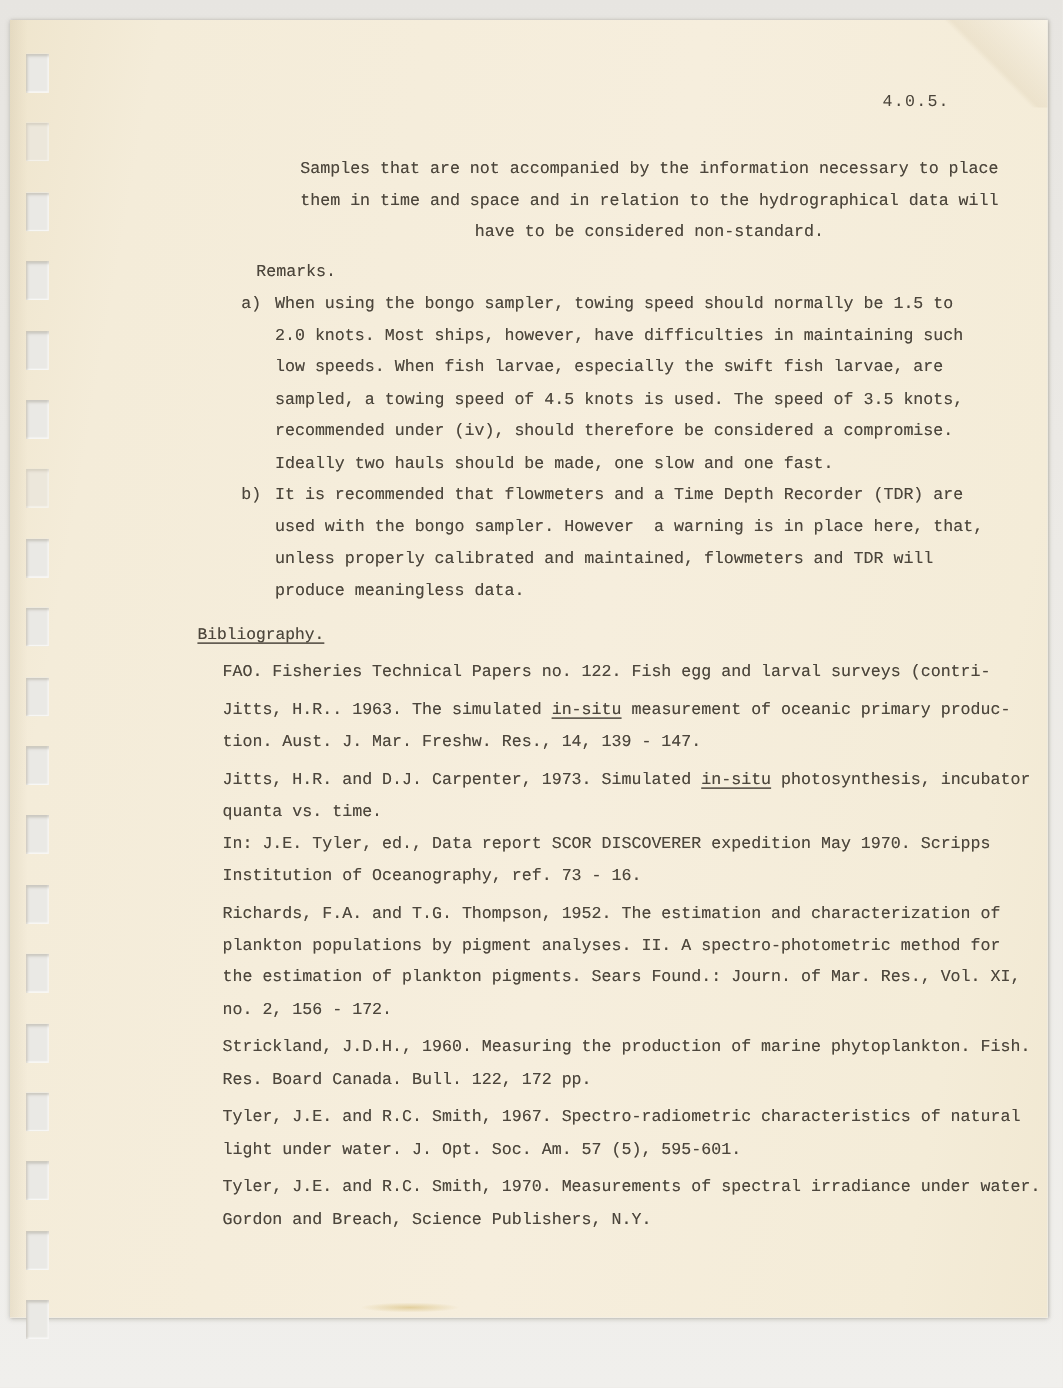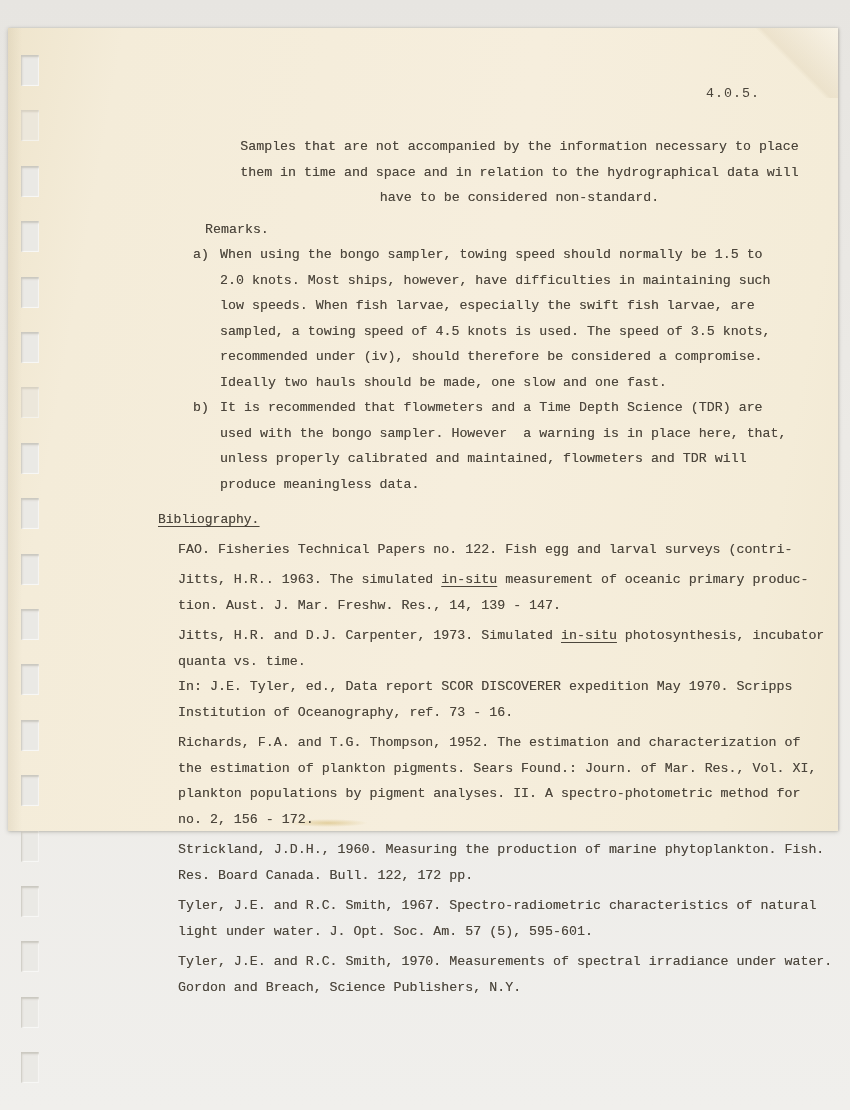--- a/index.html
+++ b/index.html
@@ -5,21 +5,21 @@
   * { margin:0; padding:0; box-sizing:border-box; }
   html,body { width:850px; height:1110px; }
   body {
     background:#eceae6;
     font-family:"Liberation Mono","DejaVu Sans Mono",monospace;
     position:relative;
     overflow:hidden;
   }
   .scene { position:absolute; inset:0; background:linear-gradient(180deg,#e7e5e1 0%,#eceae6 40%,#f0efec 100%); }
   .paper {
-    position:absolute; left:8px; top:28px; width:830px; height:803px;
+    position:absolute; left:8px; top:16px; width:830px; height:1038px;
     background:linear-gradient(100deg,#efe5cd 0%,#f4ecd9 12%,#f6eedd 55%,#f4ecd8 88%,#f1e8d2 100%);
     box-shadow:0 1px 4px rgba(60,55,40,0.25), 1px 0 2px rgba(60,55,40,0.15);
   }
   .corner-fold {
     position:absolute; top:0; right:0; width:90px; height:70px;
     background:linear-gradient(225deg, rgba(255,255,255,0.35) 0%, rgba(215,200,170,0.28) 48%, rgba(0,0,0,0) 52%);
   }
   .edge-shade-left {
     position:absolute; left:0; top:0; bottom:0; width:14px;
     background:linear-gradient(90deg, rgba(180,165,135,0.18), rgba(0,0,0,0));
@@ -107,21 +107,21 @@
               <div class="line"><span>2.0 knots. Most ships, however, have difficulties in maintaining such</span></div>
               <div class="line"><span>low speeds. When fish larvae, especially the swift fish larvae, are</span></div>
               <div class="line"><span>sampled, a towing speed of 4.5 knots is used. The speed of 3.5 knots,</span></div>
               <div class="line"><span>recommended under (iv), should therefore be considered a compromise.</span></div>
               <div class="line"><span>Ideally two hauls should be made, one slow and one fast.</span></div>
             </div>
           </div>
           <div class="remark-item">
             <span class="remark-marker">b)</span>
             <div class="remark-body">
-              <div class="line"><span>It is recommended that flowmeters and a Time Depth Science (TDR) are</span></div>
+              <div class="line"><span>It is recommended that flowmeters and a Time Depth Recorder (TDR) are</span></div>
               <div class="line"><span>used with the bongo sampler. However  a warning is in place here, that,</span></div>
               <div class="line"><span>unless properly calibrated and maintained, flowmeters and TDR will</span></div>
               <div class="line"><span>produce meaningless data.</span></div>
             </div>
           </div>
         </div>
 
       <h3 class="bib-heading"><span class="u-head">Bibliography.</span></h3>
 
       <div id="bib-entries">
@@ -133,22 +133,22 @@
             <div class="line"><span>tion. Aust. J. Mar. Freshw. Res., 14, 139 - 147.</span></div>
           </div>
           <div class="bib-entry">
             <div class="line"><span>Jitts, H.R. and D.J. Carpenter, 1973. Simulated </span><span class="u">in-situ</span><span> photosynthesis, incubator</span></div>
             <div class="line"><span>quanta vs. time.</span></div>
             <div class="line"><span>In: J.E. Tyler, ed., Data report SCOR DISCOVERER expedition May 1970. Scripps</span></div>
             <div class="line"><span>Institution of Oceanography, ref. 73 - 16.</span></div>
           </div>
           <div class="bib-entry">
             <div class="line"><span>Richards, F.A. and T.G. Thompson, 1952. The estimation and characterization of</span></div>
+            <div class="line"><span>plankton populations by pigment analyses. II. A spectro-photometric method for</span></div>
             <div class="line"><span>the estimation of plankton pigments. Sears Found.: Journ. of Mar. Res., Vol. XI,</span></div>
-            <div class="line"><span>plankton populations by pigment analyses. II. A spectro-photometric method for</span></div>
             <div class="line"><span>no. 2, 156 - 172.</span></div>
           </div>
           <div class="bib-entry">
             <div class="line"><span>Strickland, J.D.H., 1960. Measuring the production of marine phytoplankton. Fish.</span></div>
             <div class="line"><span>Res. Board Canada. Bull. 122, 172 pp.</span></div>
           </div>
           <div class="bib-entry">
             <div class="line"><span>Tyler, J.E. and R.C. Smith, 1967. Spectro-radiometric characteristics of natural</span></div>
             <div class="line"><span>light under water. J. Opt. Soc. Am. 57 (5), 595-601.</span></div>
           </div>

